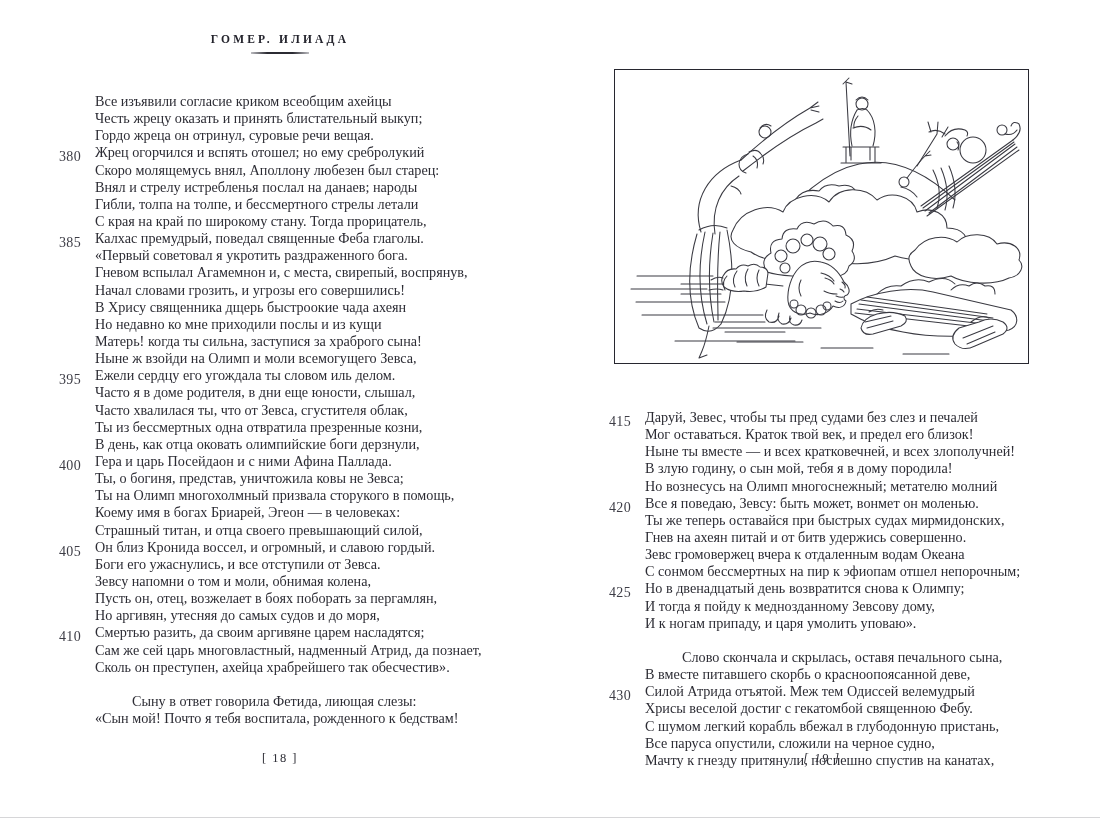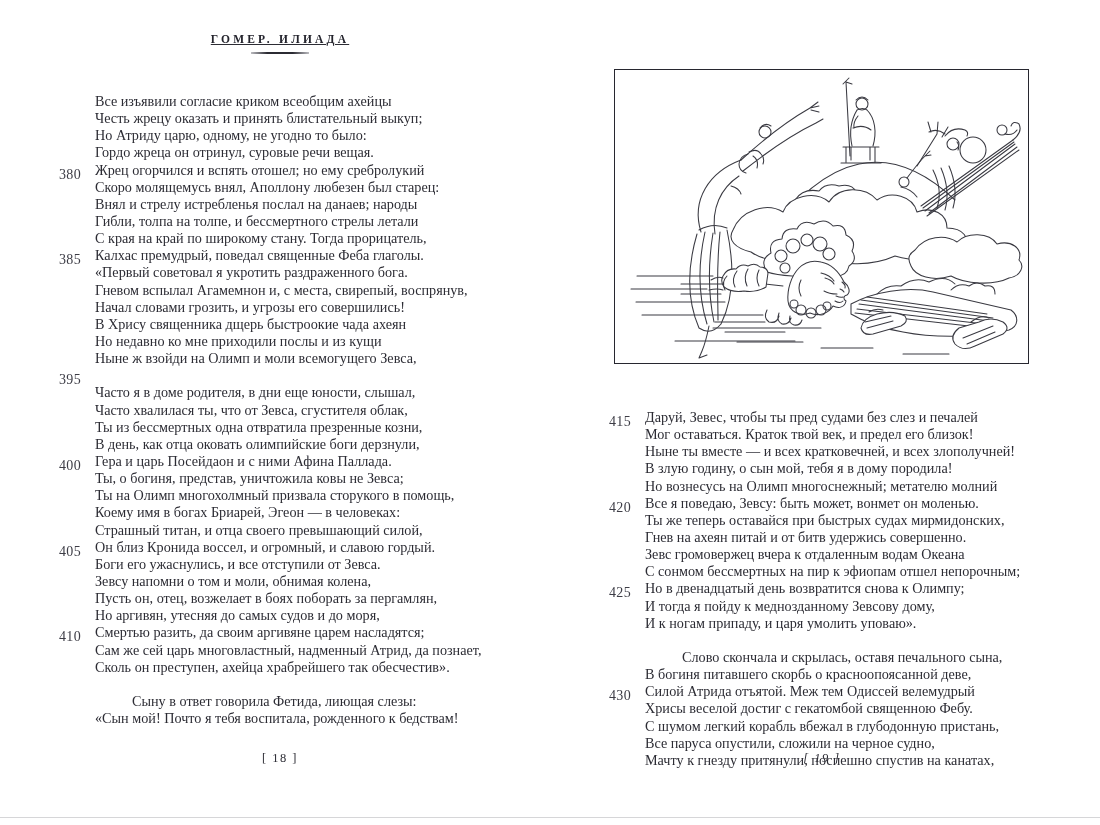--- a/index.html
+++ b/index.html
@@ -10,21 +10,21 @@
   }
   .page-header { position:absolute; top:33px; text-align:center; }
   .header-text {
     font-size:11.5px; font-weight:700; letter-spacing:3.2px;
     color:#23232c; white-space:nowrap;
   }
   .header-rule {
     width:58px; height:2px; margin:7px auto 0;
     background:linear-gradient(to right,#bcbcc0,#2b2b33 28%,#2b2b33 72%,#bcbcc0);
   }
-  .left-header  { left:60px;  width:440px;text-decoration:underline; }
+  .left-header  { left:60px;  width:440px; }
   .right-header { left:612px; width:420px;margin-top:48px; }
 
   .verse { position:absolute; font-size:14.2px; color:#2c2c34;margin-top:24px; }
   .left-verse  { left:95px;  top:69px;  }
   .right-verse { left:645px; top:385px; }
   .vrow { position:relative; height:17.15px; line-height:17.15px; white-space:nowrap; }
   .vrow.gap { margin-top:17.15px; }
   .vrow.indent .vtext { padding-left:37px; }
   .vnum {
     position:absolute; right:calc(100% + 9px); top:4px;
@@ -157,24 +157,20 @@
       <div class="vrow">
         <span class="vnum"></span>
         <span class="vtext">Все изъявили согласие криком всеобщим ахейцы</span>
       </div>
 
       <div class="vrow">
         <span class="vnum"></span>
         <span class="vtext">Честь жрецу оказать и принять блистательный выкуп;</span>
       </div>
 
-      <div class="vrow">
-        <span class="vnum"></span>
-        <span class="vtext">Но Атриду царю, одному, не угодно то было:</span>
-      </div>
 
       <div class="vrow">
         <span class="vnum"></span>
         <span class="vtext">Гордо жреца он отринул, суровые речи вещая.</span>
       </div>
 
       <div class="vrow">
         <span class="vnum">380</span>
         <span class="vtext">Жрец огорчился и вспять отошел; но ему сребролукий</span>
       </div>
@@ -224,28 +220,33 @@
         <span class="vtext">В Хрису священника дщерь быстроокие чада ахеян</span>
       </div>
 
 
       <div class="vrow">
         <span class="vnum"></span>
         <span class="vtext">Но недавно ко мне приходили послы и из кущи</span>
       </div>
 
 
+      <div class="vrow">
+        <span class="vnum"></span>
+        <span class="vtext">Матерь! когда ты сильна, заступися за храброго сына!</span>
+      </div>
 
       <div class="vrow">
         <span class="vnum"></span>
         <span class="vtext">Ныне ж взойди на Олимп и моли всемогущего Зевса,</span>
       </div>
 
       <div class="vrow">
         <span class="vnum">395</span>
+        <span class="vtext">Ежели сердцу его угождала ты словом иль делом.</span>
       </div>
 
       <div class="vrow">
         <span class="vnum"></span>
         <span class="vtext">Часто я в доме родителя, в дни еще юности, слышал,</span>
       </div>
 
       <div class="vrow">
         <span class="vnum"></span>
         <span class="vtext">Часто хвалилася ты, что от Зевса, сгустителя облак,</span>
@@ -404,21 +405,21 @@
         <span class="vtext">И к ногам припаду, и царя умолить уповаю».</span>
       </div>
 
       <div class="vrow gap indent">
         <span class="vnum"></span>
         <span class="vtext">Слово скончала и скрылась, оставя печального сына,</span>
       </div>
 
       <div class="vrow">
         <span class="vnum"></span>
-        <span class="vtext">В богиня питавшего скорбь о красноопоясанной деве,</span>
+        <span class="vtext">В вместе питавшего скорбь о красноопоясанной деве,</span>
       </div>
 
       <div class="vrow">
         <span class="vnum">430</span>
         <span class="vtext">Силой Атрида отъятой. Меж тем Одиссей велемудрый</span>
       </div>
 
       <div class="vrow">
         <span class="vnum"></span>
         <span class="vtext">Хрисы веселой достиг с гекатомбой священною Фебу.</span>

